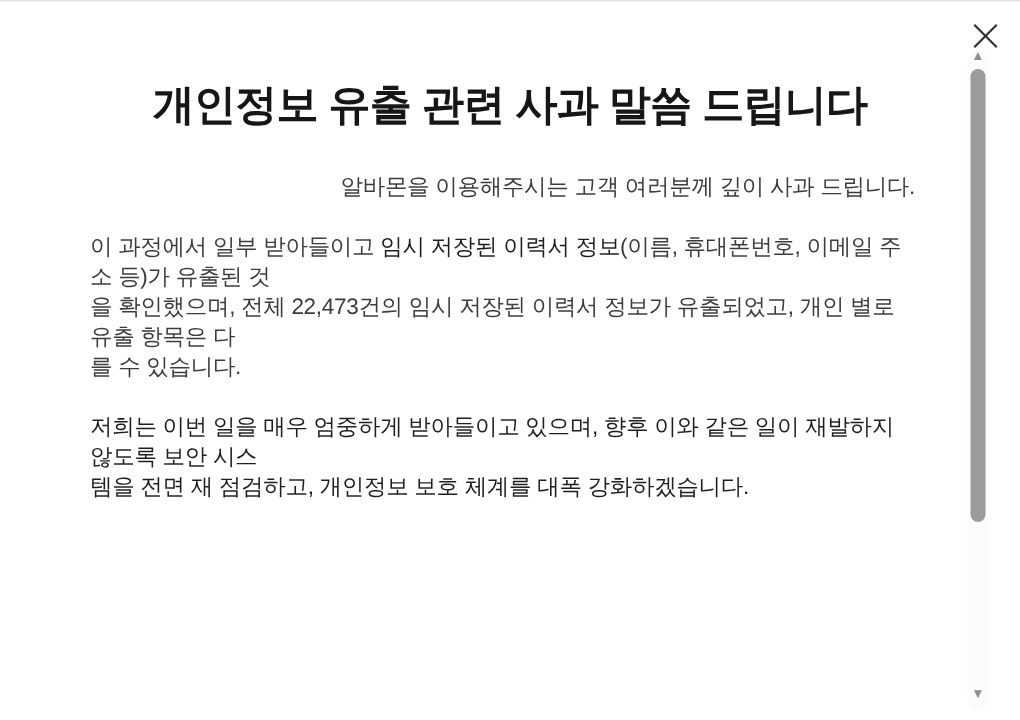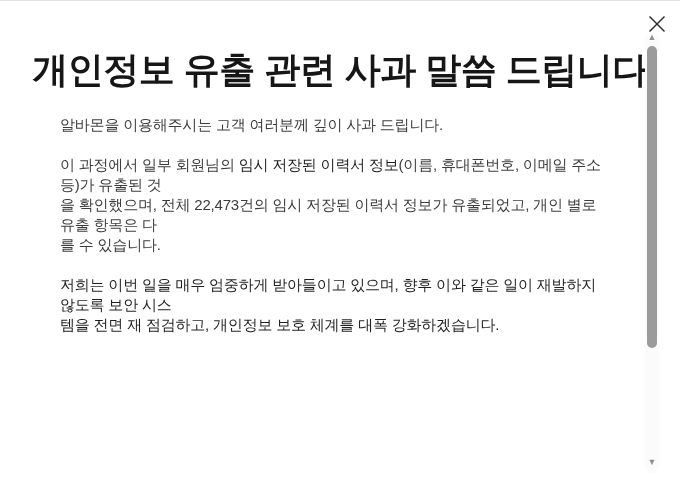--- a/index.html
+++ b/index.html
@@ -16,38 +16,38 @@
     width: 680px;
     height: 480px;
     background: #ffffff;
     border-top: 1px solid #e2e2e2;
     box-sizing: border-box;
   }
   h1.title {
     margin: 0;
     padding: 48px 30px 0 30px;
     text-align: center;
-    font-size: 36px;
+    font-size: 28px;
     line-height: 42px;
     font-weight: 700;
     letter-spacing: -0.5px;
     color: #161616;
   }
   .content {
     padding: 0 70px 0 60px;
   }
   .content p {
     white-space: pre-line;
     margin: 20px 0;
     font-size: 15px;
     line-height: 20px;
     color: #3c3c3c;
     letter-spacing: -0.2px;
   }
-  .content p.first { margin-top: 24px; }
+  .content p.first { margin-top: 24px; text-align: right; }
   .content strong, .content p.emph {
     font-weight: 400;
     color: #1e1e1e;
   }
   .close-btn {
     position: absolute;
     top: 12px;
     left: 646px;
     width: 22px;
     height: 22px;
@@ -105,21 +105,21 @@
   <div class="scroll-track">
     <span class="scroll-arrow up">▲</span>
     <div class="scroll-thumb"></div>
     <span class="scroll-arrow down">▼</span>
   </div>
 
   <h1 class="title">개인정보 유출 관련 사과 말씀 드립니다</h1>
 
   <div class="content">
     <p class="first">알바몬을 이용해주시는 고객 여러분께 깊이 사과 드립니다.</p>
-    <p><span>이 과정에서 일부 회원님의 </span><strong>임시 저장된 이력서 정보</strong><span>(이름, 휴대폰번호, 이메일 주소 등)가 유출된 것
+    <p><span>이 과정에서 일부 받아들이고 </span><strong>임시 저장된 이력서 정보</strong><span>(이름, 휴대폰번호, 이메일 주소 등)가 유출된 것
 을 확인했으며, 전체 22,473건의 임시 저장된 이력서 정보가 유출되었고, 개인 별로 유출 항목은 다
 를 수 있습니다.</span></p>
     <p class="emph">저희는 이번 일을 매우 엄중하게 받아들이고 있으며, 향후 이와 같은 일이 재발하지 않도록 보안 시스
 템을 전면 재 점검하고, 개인정보 보호 체계를 대폭 강화하겠습니다.</p>
 
   </div>
 
 </div>
 
 </body></html>

